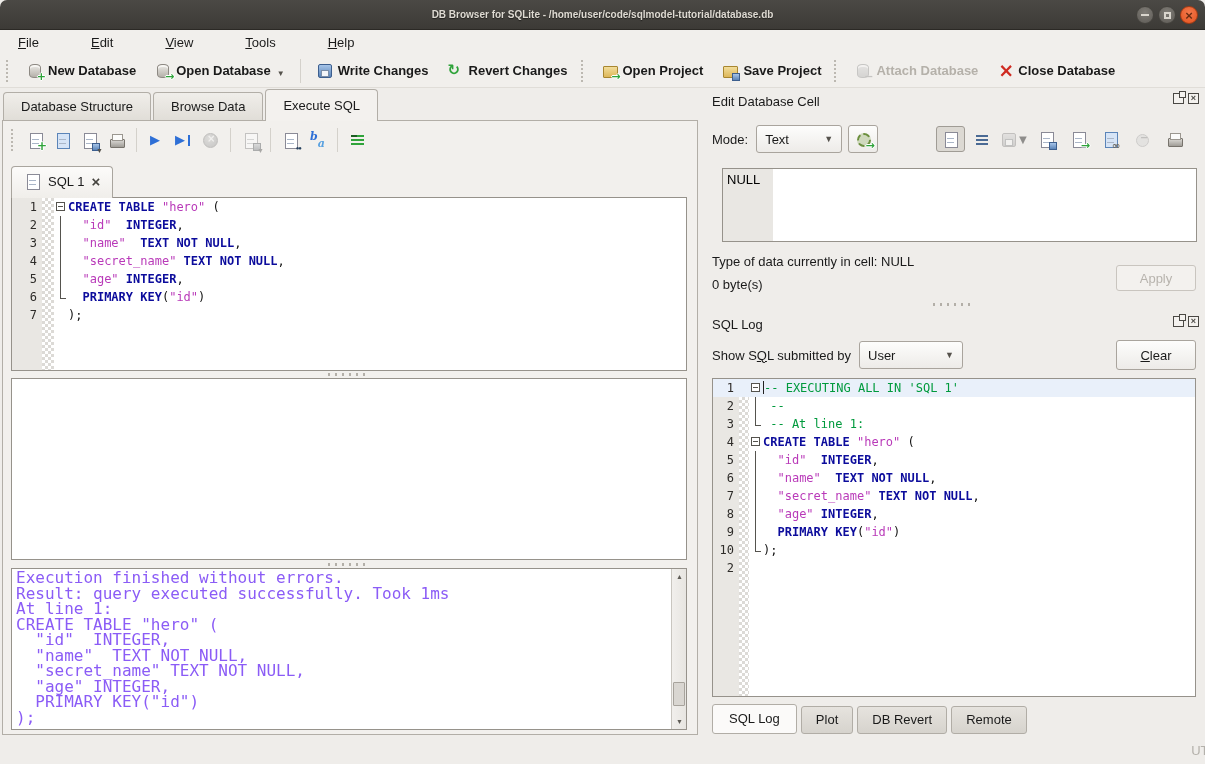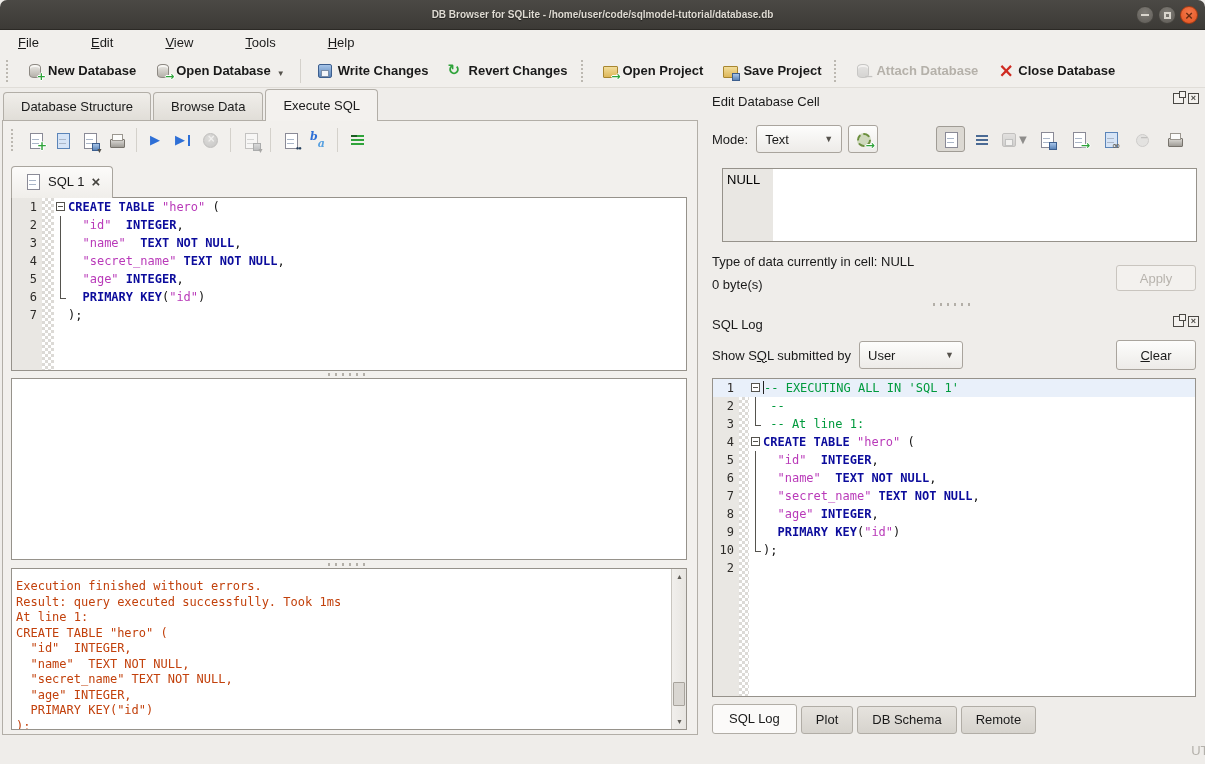--- a/index.html
+++ b/index.html
@@ -129,22 +129,22 @@
   .fold-bar::before { content:""; position:absolute; left:6px; top:0; bottom:0; width:1px; background:#55534e; }
   .fold-end::before { content:""; position:absolute; left:6px; top:0; height:10px; width:1px; background:#55534e; }
   .fold-end::after { content:""; position:absolute; left:6px; top:10px; width:6px; height:1px; background:#55534e; }
   .codetext { white-space:pre; }
   .tk-kw { color:#0c0c9c; font-weight:bold; }
   .tk-str { color:#b93ab9; }
   .tk-com { color:#009a3d; }
   .tk-pl { color:#111; }
   .caret { display:inline-block; width:1px; height:13px; background:#222; vertical-align:-2px; }
 
-  .execlog .logtext { position:absolute; left:4px; top:10px; right:18px; white-space:pre;
-    font-family:"DejaVu Sans Mono",monospace; font-size:12px; line-height:15.5px; color:#c2410c; }
+  .execlog .logtext { position:absolute; left:4px; top:1px; right:18px; white-space:pre;
+    font-family:"DejaVu Sans Mono",monospace; font-size:16px; line-height:15.5px; color:#8b5cf6; }
   .vscroll { position:absolute; right:0; top:0; bottom:0; width:15px; background:linear-gradient(90deg,#f1efec,#e7e5e1);
     border-left:1px solid #c9c6c0; }
   .vscroll .sb-btn { position:absolute; left:0; width:15px; height:15px; display:flex; align-items:center; justify-content:center;
     font-size:7px; color:#5f5c56; }
   .vscroll .up { top:0; } .vscroll .down { bottom:0; }
   .vscroll .thumb { position:absolute; left:1px; width:12px; background:#d9d6d1; border:1px solid #a7a39c; border-radius:1px; }
 
   .splitter { position:absolute; left:8px; right:10px; height:5px; display:flex; align-items:center; justify-content:center; }
   .split-dots { width:42px; height:3px; background:repeating-linear-gradient(90deg,#b3afa8 0 2px,transparent 2px 7px); }
 
@@ -559,21 +559,21 @@
           <span class="ln" style="width: 26px; padding-right: 5px;">2</span>
           <span style="width: 10px; flex: 0 0 auto;"></span>
           <span class="foldc" style="width: 14px;"></span>
         </div>
       </div>
   </div>
 
   <div class="bottom-tabs" id="bottom-tabs">
       <div class="btab active">SQL Log</div>
       <div class="btab">Plot</div>
-      <div class="btab">DB Schema</div>
+      <div class="btab">DB Revert</div>
       <div class="btab">Remote</div>
     </div>
 </div>
 
 <div class="statusbar">
   <span class="encoding">UTF-8</span>
   <span class="grip"></span>
 </div>
 
 </body></html>

